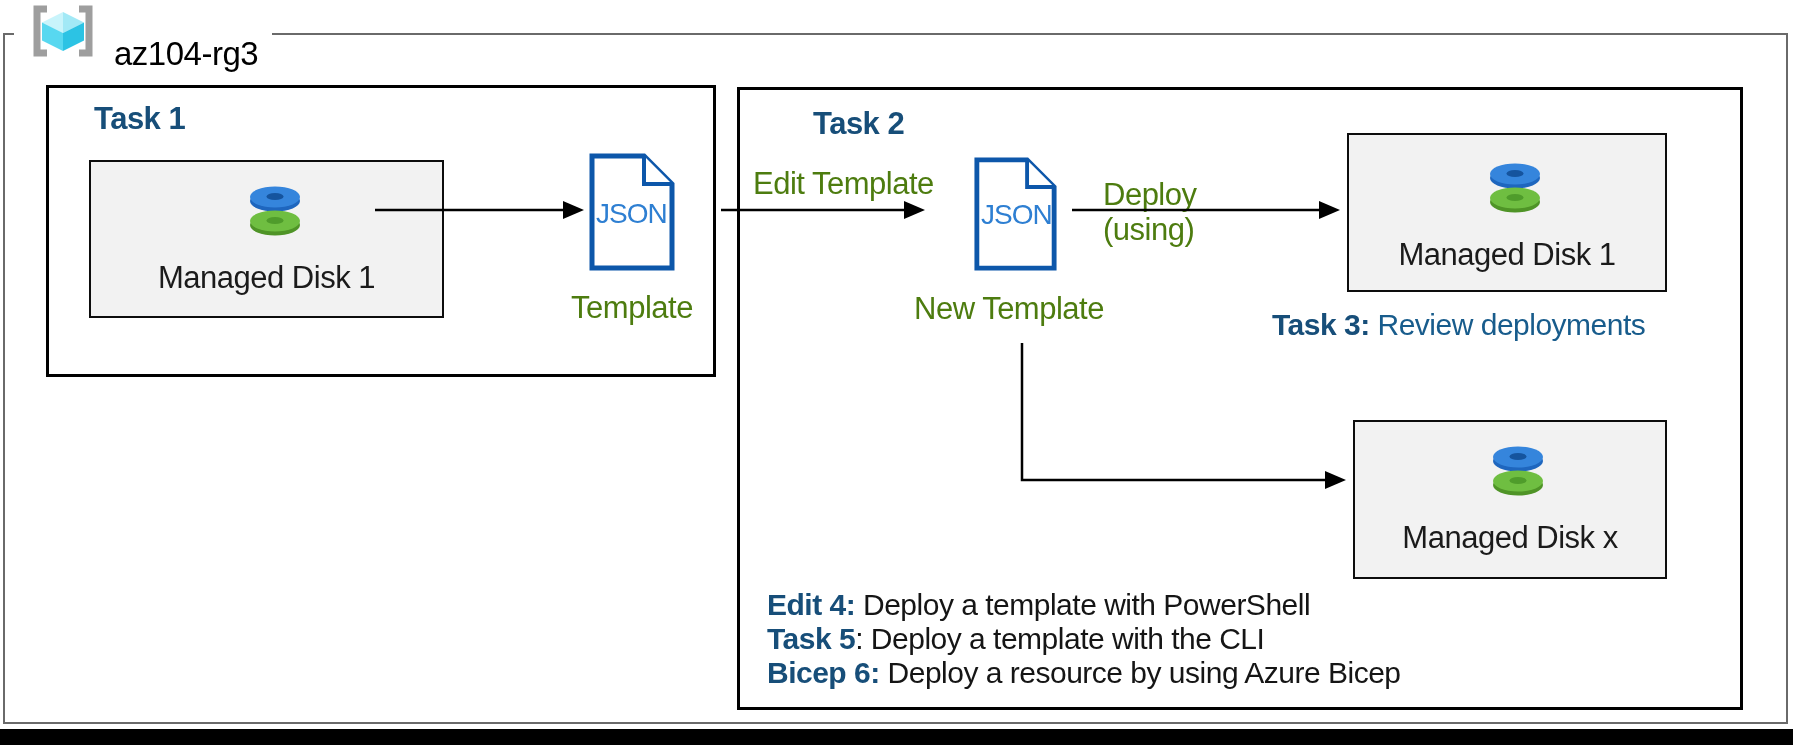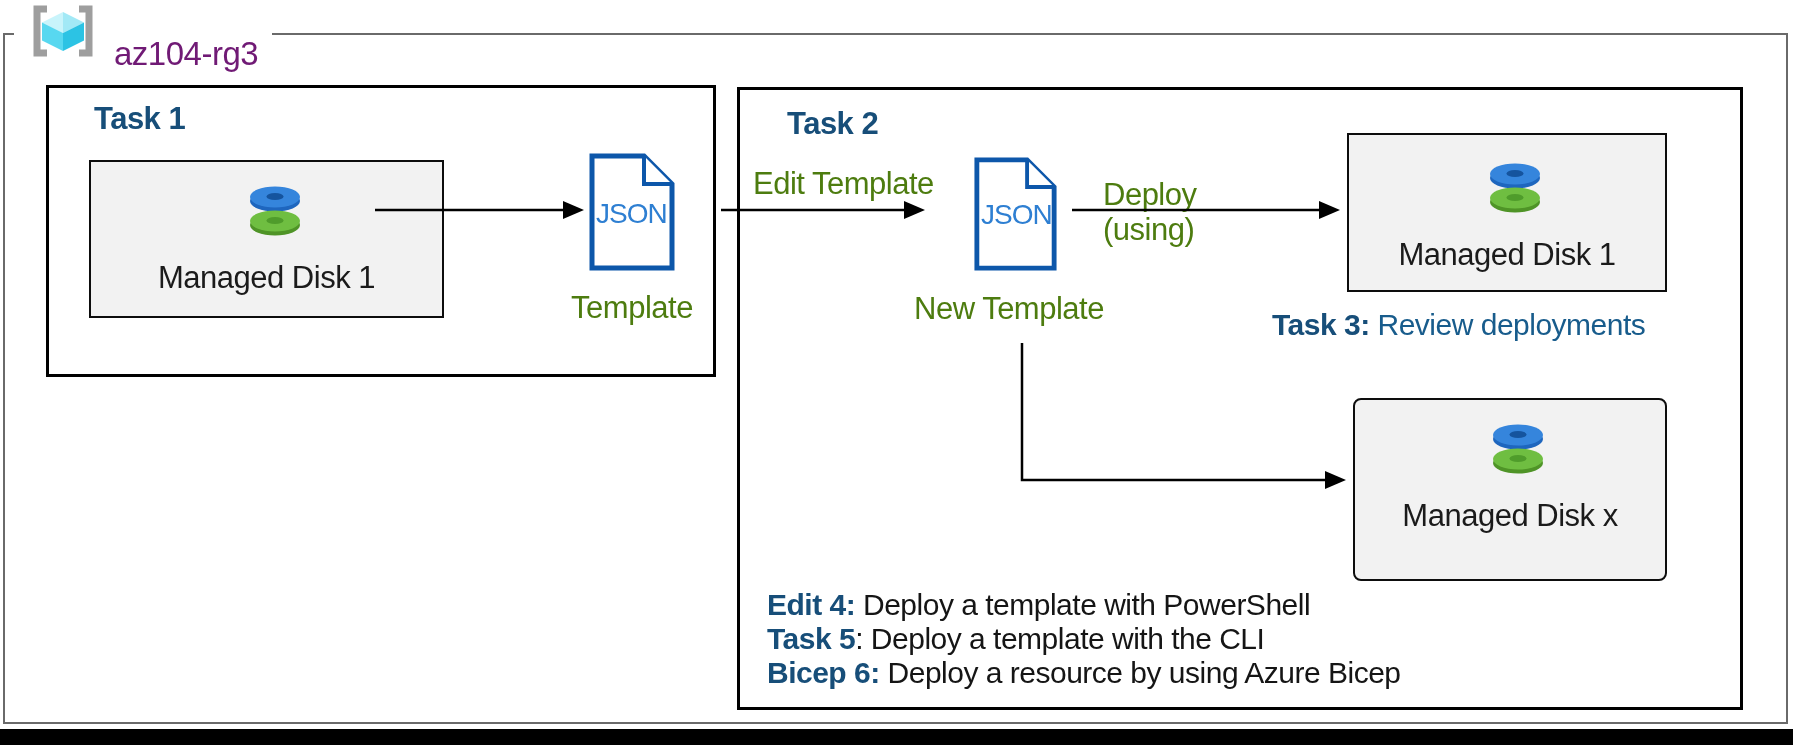--- a/index.html
+++ b/index.html
@@ -6,31 +6,31 @@
   .canvas{
     position:relative;width:1793px;height:745px;background:#ffffff;overflow:hidden;
     font-family:"Liberation Sans",sans-serif;color:#151515;
   }
   .abs{position:absolute;}
   
   .rg-box{left:3px;top:33px;width:1785px;height:691px;border:2px solid #6a6a6a;box-sizing:border-box;background:#ffffff;}
   .bottom-bar{left:0;top:729px;width:1793px;height:16px;background:#000000;}
   
   .rg-legend{left:14px;top:0px;height:62px;background:#ffffff;display:flex;align-items:center;padding:0 14px 0 16px;}
-  .rg-legend .rg-name{font-size:33px;color:#701a75;margin-left:18px;padding-top:2px;letter-spacing:-0.5px;margin-top:44px;}
+  .rg-legend .rg-name{font-size:33px;color:#000000;margin-left:18px;padding-top:2px;letter-spacing:-0.5px;margin-top:44px;}
   
   .task-box{border:3px solid #000000;background:#ffffff;box-sizing:border-box;}
   .task1-box{left:46px;top:85px;width:670px;height:292px;}
   .task2-box{left:737px;top:87px;width:1006px;height:623px;}
   .task-title{font-size:31px;font-weight:bold;color:#174e79;letter-spacing:-0.5px;}
   
   .card{background:#f2f2f2;border:2px solid #0d0d0d;box-sizing:border-box;}
   .card-md1a{left:89px;top:160px;width:355px;height:158px;}
   .card-md1b{left:1347px;top:133px;width:320px;height:159px;}
-  .card-mdx{left:1353px;top:398px;width:314px;height:183px;border-radius:8px;}
+  .card-mdx{left:1353px;top:420px;width:314px;height:159px;}
   .card .disk{position:absolute;left:50%;top:22px;margin-left:-20px;}
   .card .card-label{position:absolute;left:0;top:98px;width:100%;text-align:center;font-size:31px;color:#1b1b1b;letter-spacing:-0.5px;}
   
   .json-icon{width:88px;height:120px;}
   .json-icon .json-label{position:absolute;left:8px;top:46px;width:100%;text-align:left;
     font-size:28px;color:#2e7fd2;letter-spacing:-1px;}
   .diagram-label{font-size:31px;color:#4d7c0f;letter-spacing:-0.5px;}
   .centered{text-align:center;}
   
   .task3-line{left:1272px;top:308px;font-size:30px;letter-spacing:-0.5px;}
@@ -82,21 +82,21 @@
   <div class="abs json-icon" style="left:588px;top:152px;">
     <svg width="88" height="120" viewBox="0 0 88 120">
       <path d="M4 4 H56 L84 32 V116 H4 Z" fill="#ffffff" stroke="#0d57aa" stroke-width="5"></path>
       <path d="M56 4 V32 H84" fill="#ffffff" stroke="#0d57aa" stroke-width="4"></path>
     </svg>
     <div class="json-label">JSON</div>
   </div>
   <div class="abs diagram-label centered" style="left:532px;top:290px;width:200px;">Template</div>
 
   <div class="abs task-box task2-box"></div>
-  <div class="abs task-title" style="left:787px;top:106px;">Task 2</div>
+  <div class="abs task-title" style="left:813px;top:106px;">Task 2</div>
 
   <div class="abs diagram-label" style="left:753px;top:166px;">Edit Template</div>
 
   <div class="abs json-icon" style="left:973px;top:155px;width:85px;height:118px;">
     <svg width="85" height="118" viewBox="0 0 88 120">
       <path d="M4 4 H56 L84 32 V116 H4 Z" fill="#ffffff" stroke="#0d57aa" stroke-width="5"></path>
       <path d="M56 4 V32 H84" fill="#ffffff" stroke="#0d57aa" stroke-width="4"></path>
     </svg>
     <div class="json-label" style="top:44px;">JSON</div>
   </div>

